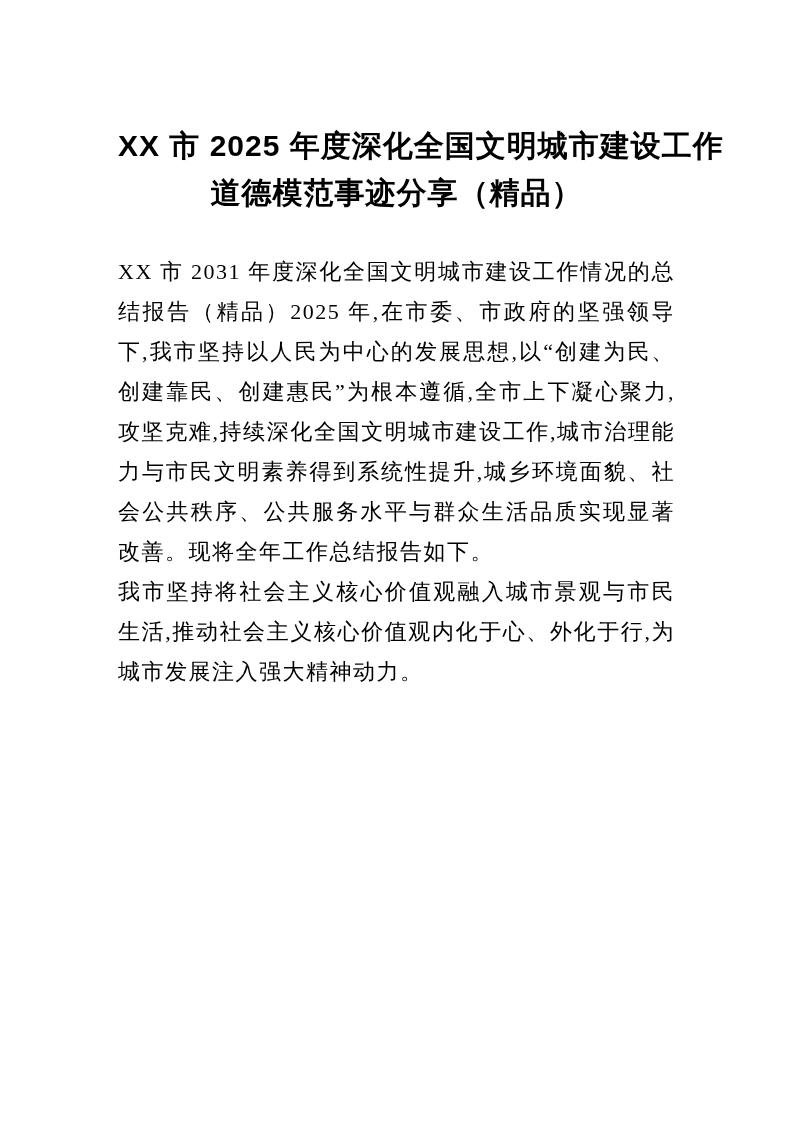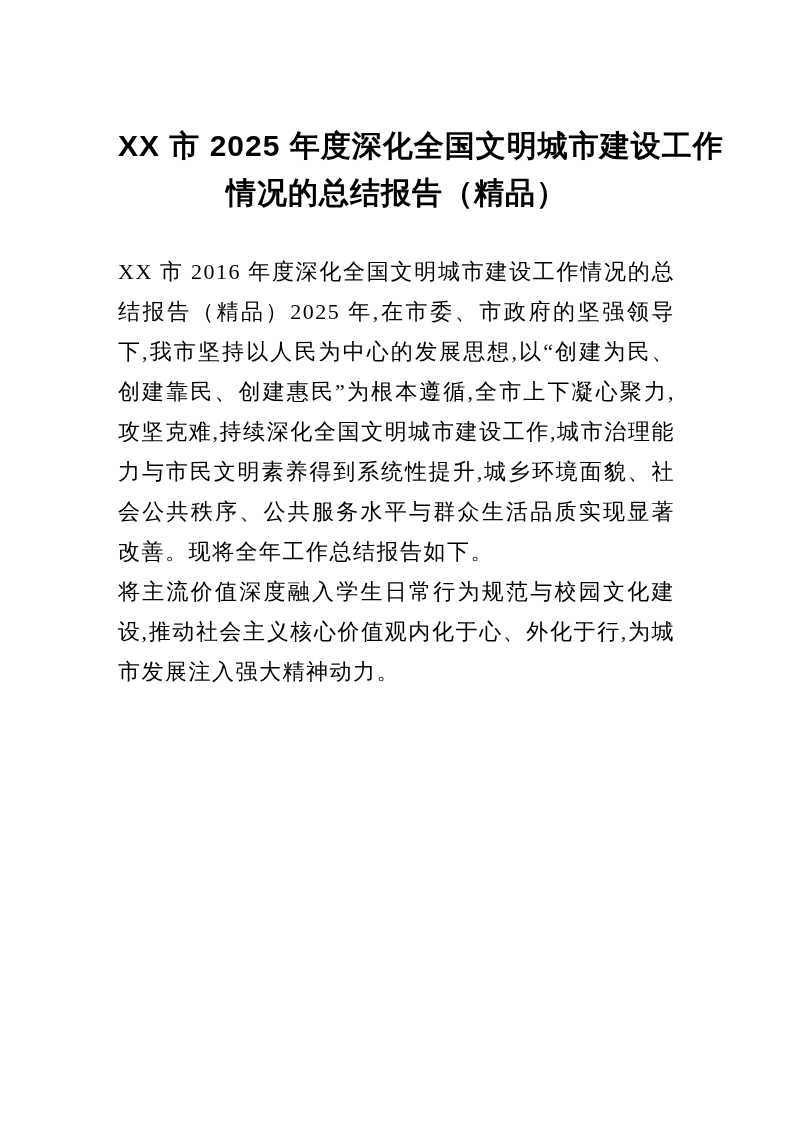--- a/index.html
+++ b/index.html
@@ -47,18 +47,18 @@
     color: #000000;
   }
 </style>
 </head>
 <body>
 
 <div class="page">
   <div class="content">
     <h1 class="doc-title">
       <span class="title-line">XX 市 2025 年度深化全国文明城市建设工作</span>
-      <span class="title-line">情况的总结报告（精品）</span>
+      <span class="title-line">道德模范事迹分享（精品）</span>
     </h1>
-    <p class="para">XX 市 2016 年度深化全国文明城市建设工作情况的总结报告（精品）2025 年,在市委、市政府的坚强领导下,我市坚持以人民为中心的发展思想,以“创建为民、创建靠民、创建惠民”为根本遵循,全市上下凝心聚力,攻坚克难,持续深化全国文明城市建设工作,城市治理能力与市民文明素养得到系统性提升,城乡环境面貌、社会公共秩序、公共服务水平与群众生活品质实现显著改善。现将全年工作总结报告如下。</p>
-    <p class="para">将主流价值深度融入学生日常行为规范与校园文化建设,推动社会主义核心价值观内化于心、外化于行,为城市发展注入强大精神动力。</p>
+    <p class="para">XX 市 2031 年度深化全国文明城市建设工作情况的总结报告（精品）2025 年,在市委、市政府的坚强领导下,我市坚持以人民为中心的发展思想,以“创建为民、创建靠民、创建惠民”为根本遵循,全市上下凝心聚力,攻坚克难,持续深化全国文明城市建设工作,城市治理能力与市民文明素养得到系统性提升,城乡环境面貌、社会公共秩序、公共服务水平与群众生活品质实现显著改善。现将全年工作总结报告如下。</p>
+    <p class="para">我市坚持将社会主义核心价值观融入城市景观与市民生活,推动社会主义核心价值观内化于心、外化于行,为城市发展注入强大精神动力。</p>
   </div>
 </div>
 
 </body></html>

